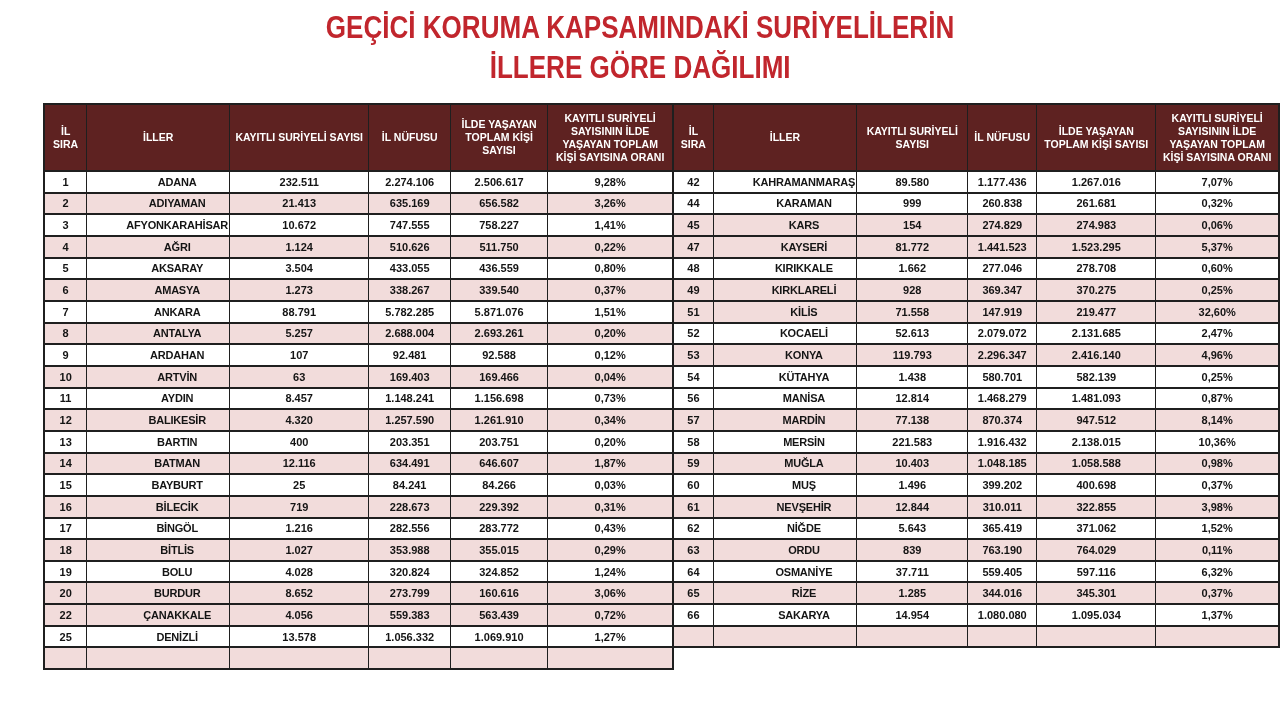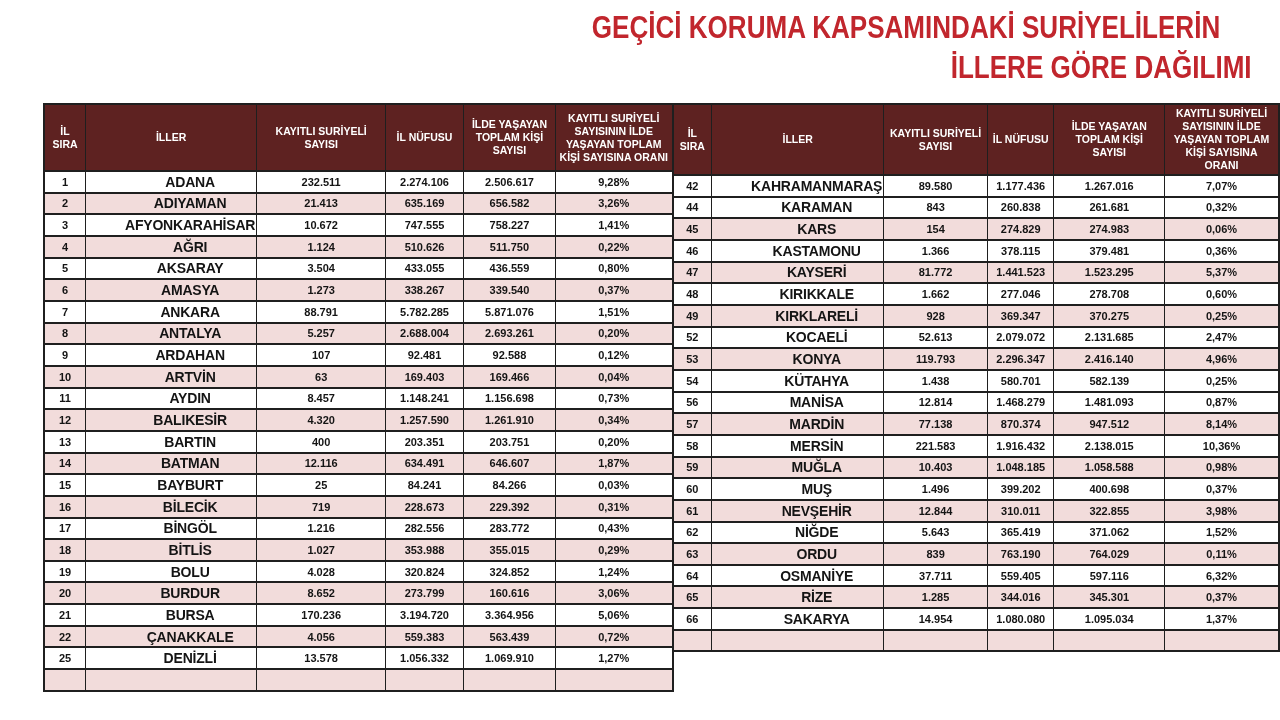--- a/index.html
+++ b/index.html
@@ -6,21 +6,21 @@
     margin: 0; padding: 0;
     width: 1280px; height: 720px;
     overflow: hidden;
     background: #ffffff;
     font-family: "Liberation Sans", sans-serif;
   }
   .page { position: relative; width: 1280px; height: 720px; }
 
   .title-wrap {
     position: absolute; top: 8px; left: 0; width: 1280px;
-    text-align: right;
+    text-align: center;
     color: #c1262d;
     font-weight: 700;
     line-height: 40px;
     font-size: 31px;
     letter-spacing: 0px;
   }
   .title-line {
     display: inline-block;
     transform: scaleX(0.84);
     transform-origin: 50% 50%;
@@ -59,21 +59,21 @@
   tbody tr { height: 21.66px; }
   td {
     font-size: 11px;
     font-weight: 700;
     color: #141414;
     padding: 0 1px;
     white-space: nowrap;
     background: #ffffff;
   }
   tbody tr.alt td { background: #f2dcdb; }
-  td.cell-il { font-size: 14px; letter-spacing: -0.2px; padding-left: 39px; }
+  td.cell-il { font-size: 11px; letter-spacing: -0.2px; padding-left: 39px; }
 </style>
 </head>
 <body>
 
 <div class="page">
 
   <div class="title-wrap">
     <div><span class="title-line">GEÇİCİ KORUMA KAPSAMINDAKİ SURİYELİLERİN</span></div>
     <div><span class="title-line">İLLERE GÖRE DAĞILIMI</span></div>
   </div>
@@ -253,28 +253,20 @@
             <td>1,24%</td>
           </tr>
           <tr class="alt">
             <td>20</td>
             <td class="cell-il">BURDUR</td>
             <td>8.652</td>
             <td>273.799</td>
             <td>160.616</td>
             <td>3,06%</td>
           </tr>
-          <tr>
-            <td>21</td>
-            <td class="cell-il">BURSA</td>
-            <td>170.236</td>
-            <td>3.194.720</td>
-            <td>3.364.956</td>
-            <td>5,06%</td>
-          </tr>
           <tr class="alt">
             <td>22</td>
             <td class="cell-il">ÇANAKKALE</td>
             <td>4.056</td>
             <td>559.383</td>
             <td>563.439</td>
             <td>0,72%</td>
           </tr>
           <tr>
             <td>25</td>
@@ -319,41 +311,33 @@
             <td>42</td>
             <td class="cell-il">KAHRAMANMARAŞ</td>
             <td>89.580</td>
             <td>1.177.436</td>
             <td>1.267.016</td>
             <td>7,07%</td>
           </tr>
           <tr>
             <td>44</td>
             <td class="cell-il">KARAMAN</td>
-            <td>843</td>
+            <td>999</td>
             <td>260.838</td>
             <td>261.681</td>
             <td>0,32%</td>
           </tr>
           <tr class="alt">
             <td>45</td>
             <td class="cell-il">KARS</td>
             <td>154</td>
             <td>274.829</td>
             <td>274.983</td>
             <td>0,06%</td>
           </tr>
-          <tr>
-            <td>46</td>
-            <td class="cell-il">KASTAMONU</td>
-            <td>1.366</td>
-            <td>378.115</td>
-            <td>379.481</td>
-            <td>0,36%</td>
-          </tr>
           <tr class="alt">
             <td>47</td>
             <td class="cell-il">KAYSERİ</td>
             <td>81.772</td>
             <td>1.441.523</td>
             <td>1.523.295</td>
             <td>5,37%</td>
           </tr>
           <tr>
             <td>48</td>
@@ -364,20 +348,28 @@
             <td>0,60%</td>
           </tr>
           <tr class="alt">
             <td>49</td>
             <td class="cell-il">KIRKLARELİ</td>
             <td>928</td>
             <td>369.347</td>
             <td>370.275</td>
             <td>0,25%</td>
           </tr>
+          <tr class="alt">
+            <td>51</td>
+            <td class="cell-il">KİLİS</td>
+            <td>71.558</td>
+            <td>147.919</td>
+            <td>219.477</td>
+            <td>32,60%</td>
+          </tr>
           <tr>
             <td>52</td>
             <td class="cell-il">KOCAELİ</td>
             <td>52.613</td>
             <td>2.079.072</td>
             <td>2.131.685</td>
             <td>2,47%</td>
           </tr>
           <tr class="alt">
             <td>53</td>

